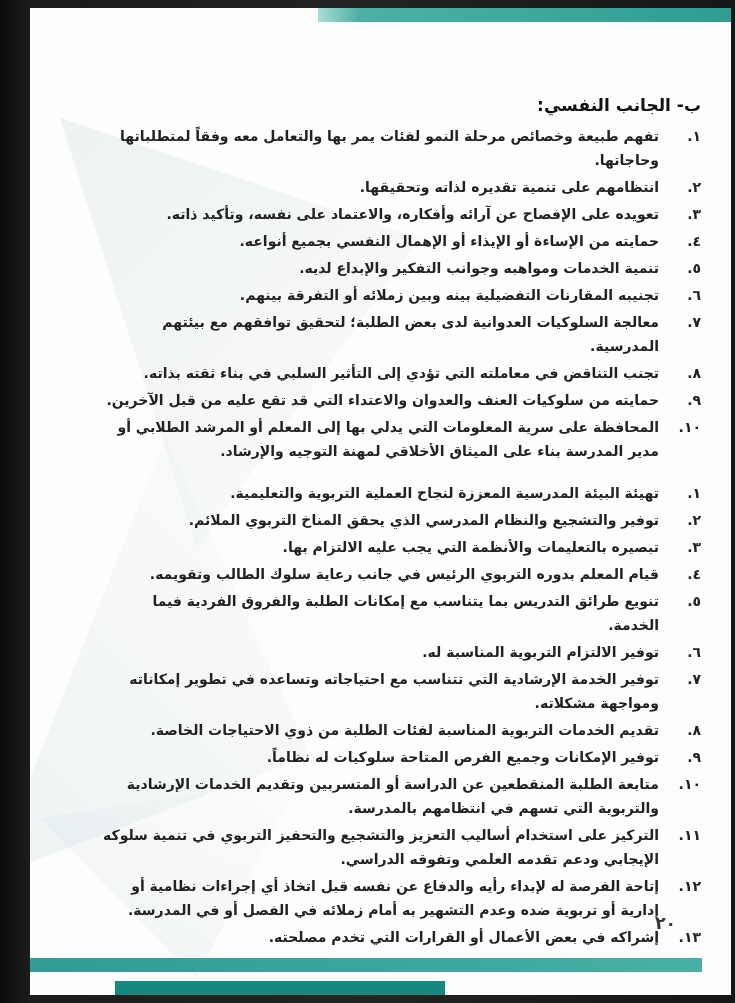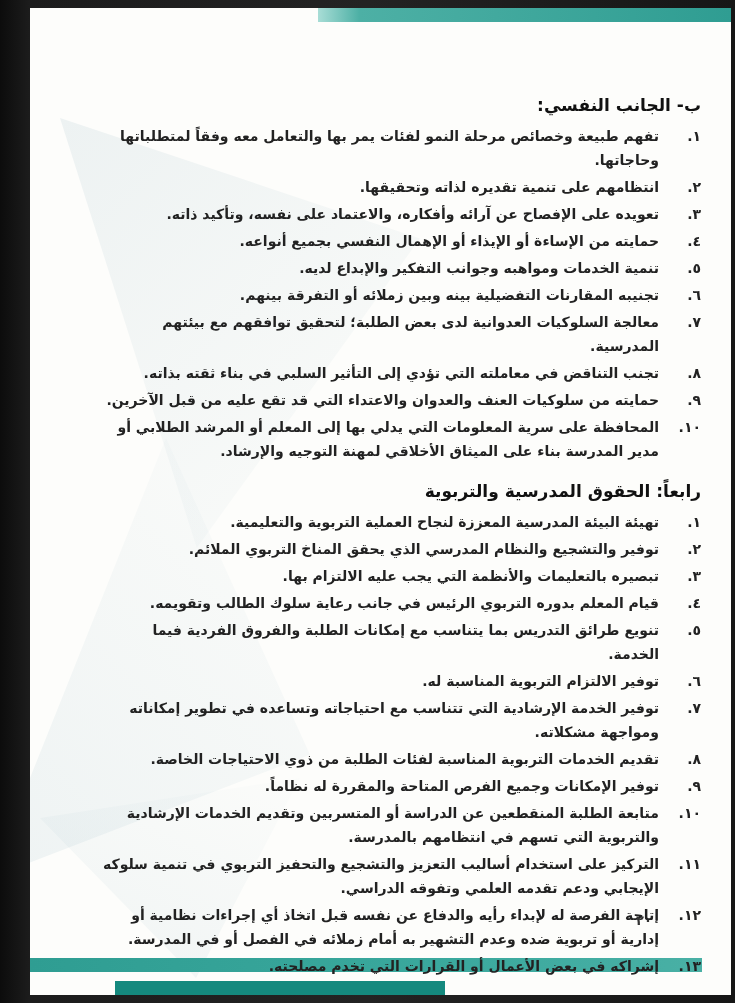--- a/index.html
+++ b/index.html
@@ -61,21 +61,21 @@
     display:flex; align-items:flex-start; column-gap:8px;
     font-size:14px; line-height:24px; font-weight:bold; color:#222;
     margin-bottom:3px;
   }
   .item .num {
     flex:0 0 34px; width:34px; text-align:right; white-space:nowrap;
   }
   .item .txt { flex:1 1 auto; }
   .page-number {
     position:absolute; top:905px; left:606px; width:40px;
-    text-align:left; font-size:13px; font-weight:bold; color:#333; z-index:1;
+    text-align:right; font-size:17px; font-weight:bold; color:#333; z-index:1;
   }
 </style>
 </head>
 <body>
 
 <div class="page">
 
   <div class="bar-top"></div>
 
   <div class="wm wm-a"></div>
@@ -123,21 +123,20 @@
             <span class="num">٩.</span>
             <span class="txt">حمايته من سلوكيات العنف والعدوان والاعتداء التي قد تقع عليه من قبل الآخرين.</span>
           </div>
           <div class="item">
             <span class="num">١٠.</span>
             <span class="txt">المحافظة على سرية المعلومات التي يدلي بها إلى المعلم أو المرشد الطلابي أو مدير المدرسة بناء على الميثاق الأخلاقي لمهنة التوجيه والإرشاد.</span>
           </div>
         </div>
       </section>
       <section class="doc-section">
-        <h2 class="section-title">رابعاً: الحقوق المدرسية والتربوية</h2>
         <div class="item-list">
           <div class="item">
             <span class="num">١.</span>
             <span class="txt">تهيئة البيئة المدرسية المعززة لنجاح العملية التربوية والتعليمية.</span>
           </div>
           <div class="item">
             <span class="num">٢.</span>
             <span class="txt">توفير والتشجيع والنظام المدرسي الذي يحقق المناخ التربوي الملائم.</span>
           </div>
           <div class="item">
@@ -159,21 +158,21 @@
           <div class="item">
             <span class="num">٧.</span>
             <span class="txt">توفير الخدمة الإرشادية التي تتناسب مع احتياجاته وتساعده في تطوير إمكاناته ومواجهة مشكلاته.</span>
           </div>
           <div class="item">
             <span class="num">٨.</span>
             <span class="txt">تقديم الخدمات التربوية المناسبة لفئات الطلبة من ذوي الاحتياجات الخاصة.</span>
           </div>
           <div class="item">
             <span class="num">٩.</span>
-            <span class="txt">توفير الإمكانات وجميع الفرص المتاحة والمقررة له نظاماً.</span>
+            <span class="txt">توفير الإمكانات وجميع الفرص المتاحة سلوكيات له نظاماً.</span>
           </div>
           <div class="item">
             <span class="num">١٠.</span>
             <span class="txt">متابعة الطلبة المنقطعين عن الدراسة أو المتسربين وتقديم الخدمات الإرشادية والتربوية التي تسهم في انتظامهم بالمدرسة.</span>
           </div>
           <div class="item">
             <span class="num">١١.</span>
             <span class="txt">التركيز على استخدام أساليب التعزيز والتشجيع والتحفيز التربوي في تنمية سلوكه الإيجابي ودعم تقدمه العلمي وتفوقه الدراسي.</span>
           </div>
           <div class="item">

